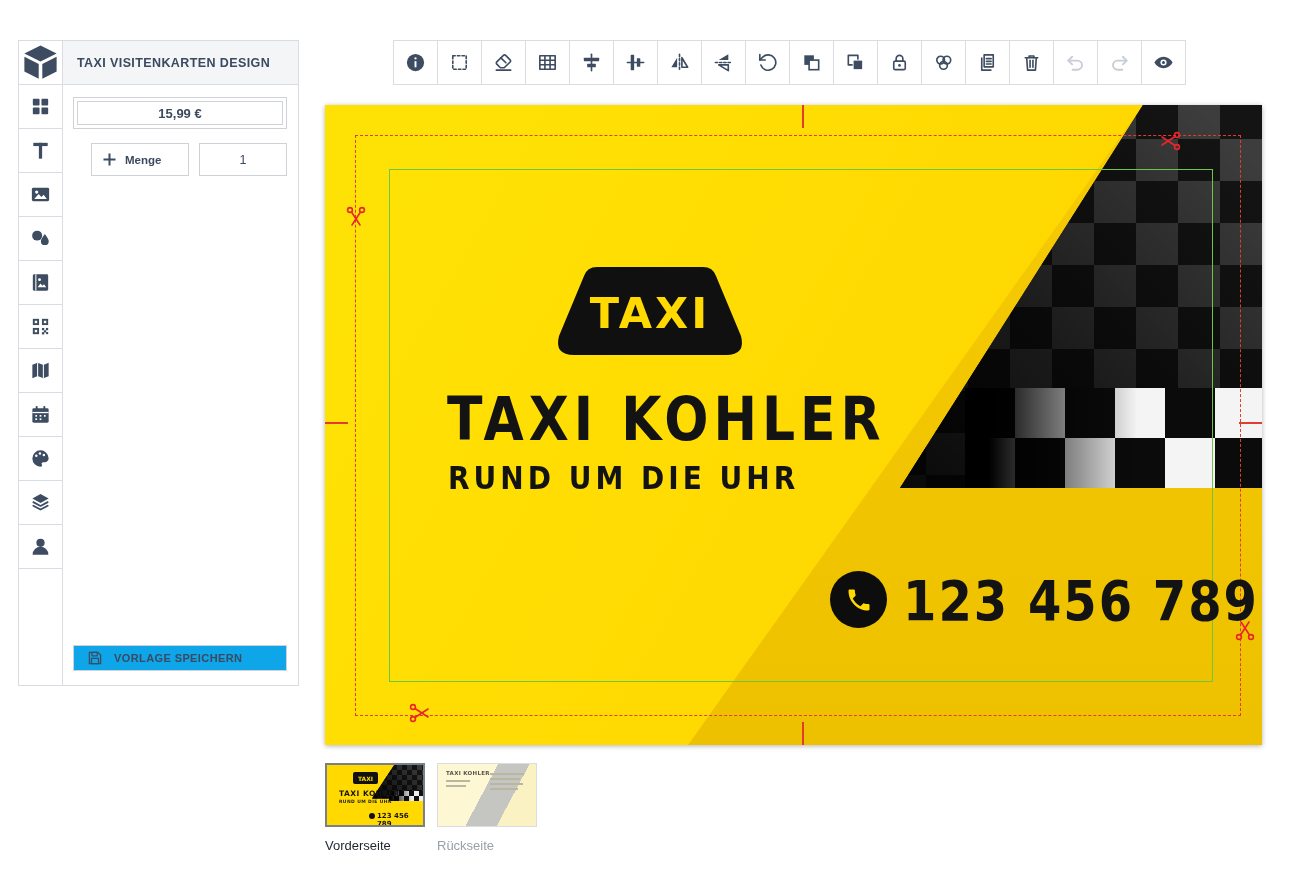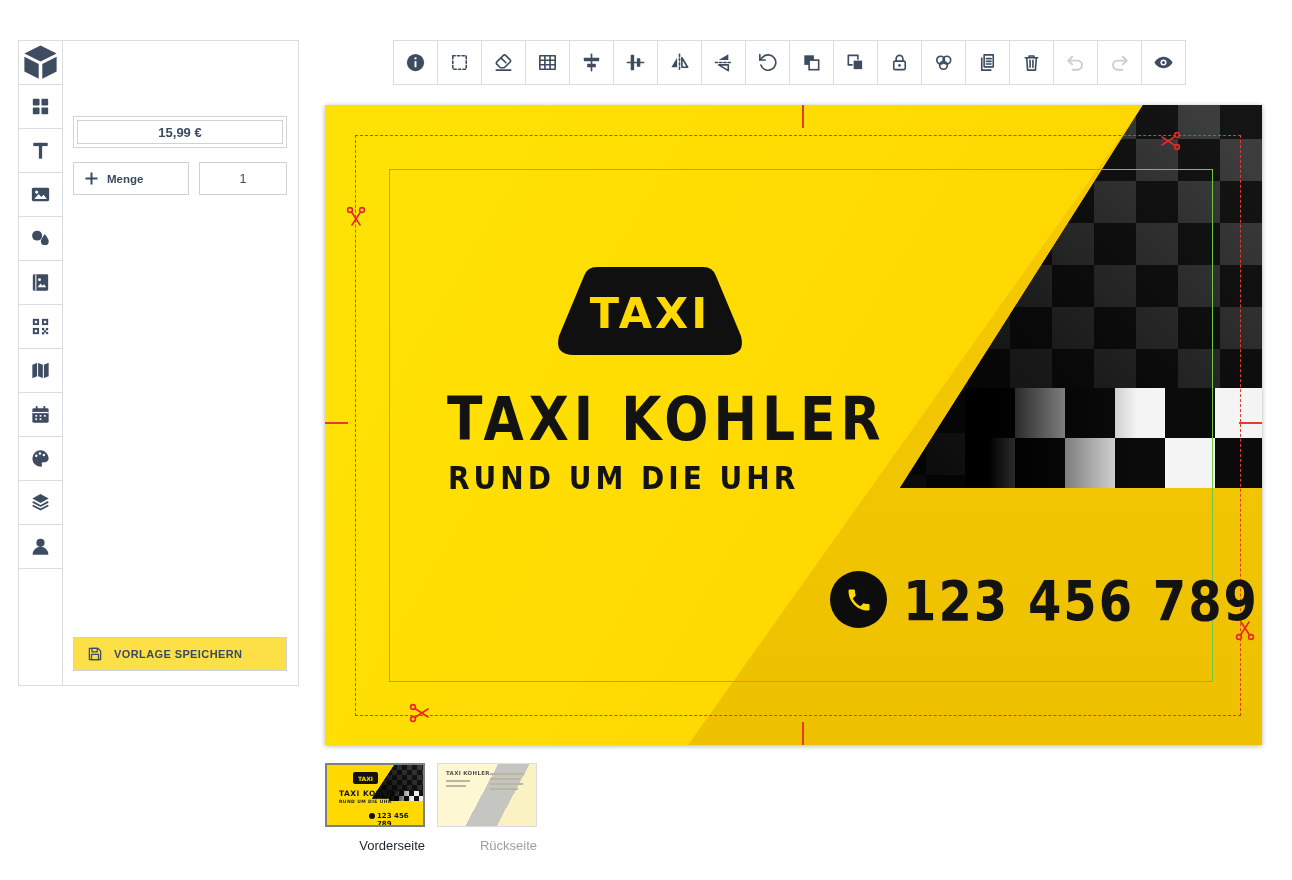--- a/index.html
+++ b/index.html
@@ -8,28 +8,28 @@
   
   .left-block{position:absolute;left:18px;top:40px;width:281px;height:646px;border:1px solid #d9dce0;background:#fff;box-sizing:border-box;}
   .lp-header{display:flex;height:44px;}
   .logo-cell{width:44px;height:44px;border-right:1px solid #d9dce0;border-bottom:1px solid #d9dce0;display:flex;align-items:center;justify-content:center;box-sizing:border-box;cursor:pointer;}
   .lp-title{flex:1;background:#f4f5f6;border-bottom:1px solid #d9dce0;display:flex;align-items:center;padding-left:14px;font-size:12.5px;font-weight:bold;color:#3b4a5e;letter-spacing:.4px;box-sizing:border-box;}
   .lp-body{display:flex;height:600px;}
   .rail{width:44px;border-right:1px solid #d9dce0;box-sizing:border-box;display:flex;flex-direction:column;}
   .rail-item{width:43px;height:44px;border-bottom:1px solid #d9dce0;display:flex;align-items:center;justify-content:center;box-sizing:border-box;cursor:pointer;background:#fff;}
   .rail-item svg{width:23px;height:23px;}
   .lp-content{flex:1;position:relative;}
-  .price-wrap{margin:31px 11px 0 10px;border:1px solid #cfd3d8;padding:3px;}
+  .price-wrap{margin:12px 11px 0 10px;border:1px solid #cfd3d8;padding:3px;}
   .price-input{width:100%;border:1px solid #cfd3d8;height:24px;text-align:center;font-size:13px;font-weight:bold;color:#3b4a5e;box-sizing:border-box;font-family:"Liberation Sans",sans-serif;outline:none;background:#fff;}
-  .qty-row{display:flex;margin:14px 11px 0 10px;gap:10px;}
+  .qty-row{display:flex;margin:14px 11px 0 28px;gap:10px;}
   .qty-btn{flex:1;height:33px;border:1px solid #cfd3d8;background:#fff;display:flex;align-items:center;gap:8px;padding-left:10px;font-size:11.5px;font-weight:bold;color:#3b4a5e;cursor:pointer;box-sizing:border-box;}
   .qty-btn svg{width:15px;height:15px;}
   .qty-input{width:88px;height:33px;border:1px solid #cfd3d8;text-align:center;font-size:12.5px;color:#3b4a5e;box-sizing:border-box;font-family:"Liberation Sans",sans-serif;outline:none;}
   .lp-footer{position:absolute;left:10px;right:11px;bottom:14px;display:flex;flex-direction:column;gap:11px;}
-  .panel-btn{height:34px;border:1px solid #cfd3d8;background:#fde047;display:flex;align-items:center;gap:10px;padding-left:12px;font-size:11px;font-weight:bold;color:#3b4a5e;letter-spacing:.4px;cursor:pointer;box-sizing:border-box;}
+  .panel-btn{height:26px;border:1px solid #cfd3d8;background:#0ea5e9;display:flex;align-items:center;gap:10px;padding-left:12px;font-size:11px;font-weight:bold;color:#3b4a5e;letter-spacing:.4px;cursor:pointer;box-sizing:border-box;}
   .panel-btn svg{width:18px;height:18px;}
 
   
   .toolbar{position:absolute;left:394px;top:40px;display:flex;}
   .tb{width:45px;height:45px;background:#fff;border:1px solid #d9dce0;margin-left:-1px;display:flex;align-items:center;justify-content:center;box-sizing:border-box;cursor:pointer;}
   .tb svg{width:23px;height:23px;}
   .ic{stroke:#3d4c61;fill:none;stroke-width:1.7;stroke-linecap:round;stroke-linejoin:round;}
   .icf{fill:#3d4c61;stroke:none;}
   .ic-dis{stroke:#c8cdd5;fill:none;stroke-width:1.9;stroke-linecap:round;stroke-linejoin:round;}
   .sif{fill:#3d4c61;stroke:none;}
@@ -77,21 +77,21 @@
   .mini-band{position:absolute;left:62px;top:26px;width:38px;height:10px;
     background-image:linear-gradient(270deg,rgba(0,0,0,0) 40%,#000 95%),conic-gradient(#eee 0 25%,#111 0 50%,#eee 0 75%,#111 0);
     background-size:100% 100%,10px 10px;}
   .mini-sign{position:absolute;left:26px;top:7px;width:25px;height:12px;background:#111;border-radius:2px;color:#ffd900;font-size:6px;font-weight:bold;display:flex;align-items:center;justify-content:center;font-family:"DejaVu Sans",sans-serif;}
   .mini-title{position:absolute;left:12px;top:24px;font-size:7.5px;font-weight:bold;color:#141414;letter-spacing:.5px;font-family:"DejaVu Sans",sans-serif;white-space:nowrap;}
   .mini-tagline{position:absolute;left:12px;top:34px;font-size:4.5px;font-weight:bold;color:#222;letter-spacing:.4px;font-family:"DejaVu Sans",sans-serif;}
   .mini-phone{position:absolute;left:50px;top:47px;font-size:7px;font-weight:bold;color:#141414;font-family:"DejaVu Sans",sans-serif;}
   .mini-dot{position:absolute;left:42px;top:48px;width:6px;height:6px;border-radius:50%;background:#111;}
   .mini-bktitle{position:absolute;left:8px;top:6px;font-size:5.5px;font-weight:bold;color:#55554d;letter-spacing:.3px;font-family:"DejaVu Sans",sans-serif;}
   .mini-line{position:absolute;height:2px;background:#b9b6a2;}
-  .thumb-label{position:absolute;width:100px;top:838px;text-align:right;font-size:13px;}
+  .thumb-label{position:absolute;width:100px;top:838px;text-align:left;font-size:13px;}
   .lbl-front{left:325px;color:#1d2530;}
   .lbl-back{left:437px;color:#9aa0a8;}
 
   
   .zoom-box{position:absolute;left:1117px;top:765px;width:158px;height:30px;border:1px solid #d9dce0;box-sizing:border-box;display:flex;align-items:center;padding:0 9px;gap:7px;background:#fff;}
   .zoom-box svg{width:17px;height:17px;flex:none;cursor:pointer;}
   .zoom-track{flex:1;position:relative;height:2px;background:#d0d3d8;cursor:pointer;}
   .zoom-knob{position:absolute;left:4px;top:-4px;width:10px;height:10px;border-radius:50%;background:#686e76;cursor:pointer;}
   .zoom-label{font-size:12px;color:#3b4a5e;flex:none;}
 </style>
@@ -102,20 +102,21 @@
 
   <aside class="left-block">
     <div class="lp-header">
       <div class="logo-cell">
         <svg viewBox="0 0 24 24">
           <path class="sif" d="M12 2.5 21 7 12 11.5 3 7 Z"></path>
           <path class="sif" d="M3 8.8 11 12.8 V21 L3 17 Z"></path>
           <path class="sif" d="M21 8.8 13 12.8 V21 l8-4 Z"></path>
         </svg>
       </div>
+      <div class="lp-title">TAXI VISITENKARTEN DESIGN</div>
     </div>
     <div class="lp-body">
       <nav class="rail">
         <div class="rail-item">
           <svg viewBox="0 0 24 24">
             <rect class="sif" x="4" y="4" width="7" height="7" rx="1"></rect>
               <rect class="sif" x="13" y="4" width="7" height="7" rx="1"></rect>
             <rect class="sif" x="4" y="13" width="7" height="7" rx="1"></rect>
               <rect class="sif" x="13" y="13" width="7" height="7" rx="1"></rect>
           </svg>

